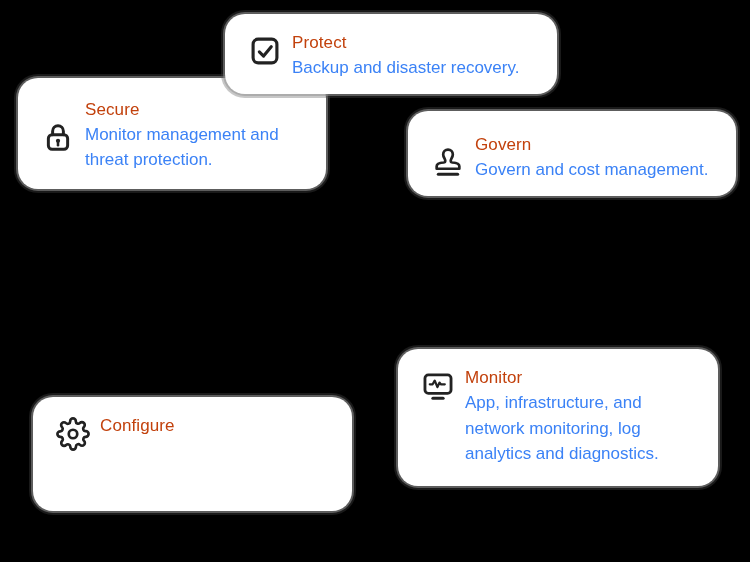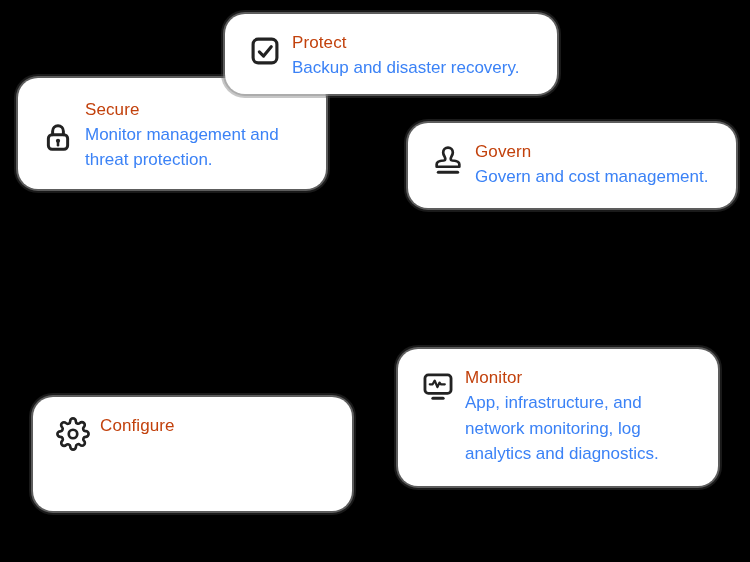--- a/index.html
+++ b/index.html
@@ -51,21 +51,21 @@
   .card-desc {
     font-size: 17px;
     font-weight: 400;
     line-height: 25.5px;
     color: #3b82f6;
     white-space: pre-line;
   }
   
   .card-protect   { left: 225px; top: 14px;  width: 332px; height: 80px;  z-index: 3; }
   .card-secure    { left: 18px;  top: 78px;  width: 308px; height: 111px; z-index: 2; align-items: center; }
-  .card-govern    { left: 408px; top: 123px; width: 328px; height: 85px;  z-index: 1; }
+  .card-govern    { left: 408px; top: 111px; width: 328px; height: 85px;  z-index: 1; align-items: flex-end; }
   .card-monitor   { left: 398px; top: 349px; width: 320px; height: 137px; z-index: 1; }
   .card-configure { left: 33px;  top: 397px; width: 319px; height: 114px; z-index: 1; }
 </style>
 </head>
 <body>
 
 <div class="stage">
 
   <div class="card card-protect">
     <span class="icon-box">

